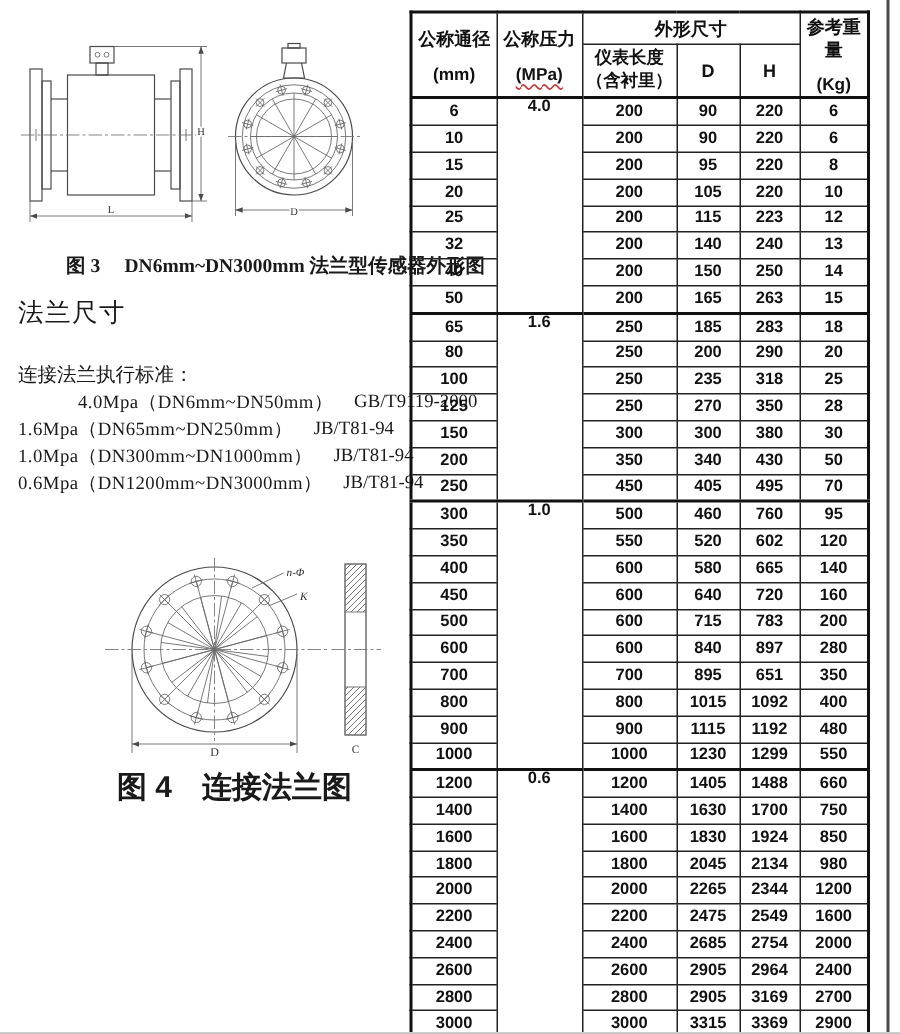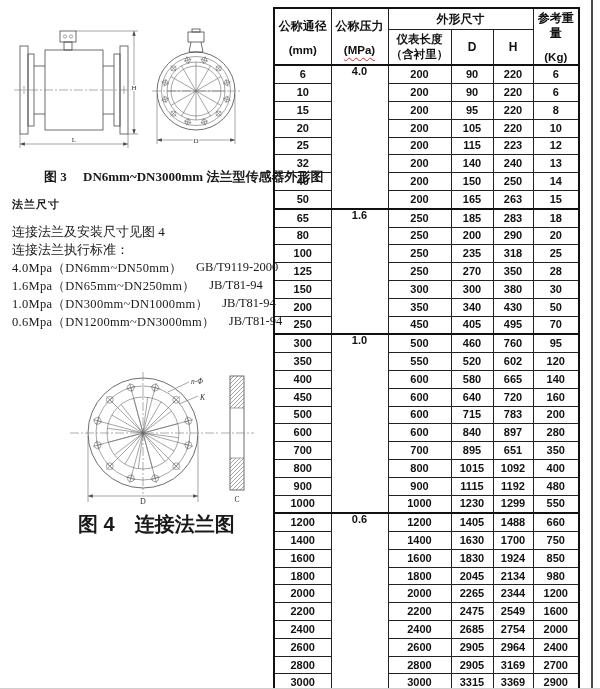--- a/index.html
+++ b/index.html
@@ -4,21 +4,21 @@
 <style>
   html,body{margin:0;padding:0;background:#888;}
   .page{position:relative;width:600px;height:689px;background:#ffffff;overflow:hidden;
         font-family:"Liberation Serif",serif;color:#1a1a1a;
         border-bottom:1px solid #cfcfcf;box-sizing:border-box;}
   
   .left-panel{position:absolute;left:0;top:0;width:272px;height:689px;}
   .fig-svg{position:absolute;}
   .fig-caption{position:absolute;font-size:13px;font-weight:bold;white-space:nowrap;}
   .sec-heading{position:absolute;left:12px;top:197px;font-family:"Liberation Sans",sans-serif;
-               font-size:11px;font-weight:bold;letter-spacing:1px;}
+               font-size:17px;font-weight:normal;letter-spacing:1px;}
   .body-line{position:absolute;left:12px;font-size:13px;white-space:nowrap;}
   .std-line{position:absolute;left:12px;font-size:12.5px;white-space:nowrap;display:flex;gap:14px;}
   .std-line .spec{letter-spacing:.3px;}
   
   .table-wrap{position:absolute;left:273px;top:7px;}
   table.dim{border-collapse:collapse;table-layout:fixed;width:305px;height:676px;
             font-family:"Liberation Sans",sans-serif;}
   table.dim th,table.dim td{border:1px solid #222;text-align:center;padding:0;
             font-weight:bold;color:#111;overflow:hidden;}
   table.dim{border:2px solid #111;}
@@ -153,24 +153,23 @@
         <line class="thin" x1="223" y1="92" x2="223" y2="142"></line>
         <line class="thin" x1="145" y1="138" x2="223" y2="138" marker-start="url(#arw1)" marker-end="url(#arw1)"></line>
         <text x="184" y="141" font-size="7" text-anchor="middle">D</text>
       </g>
     </svg>
 
     <div class="fig-caption" style="left:44px;top:168px;">图 3　 DN6mm~DN3000mm 法兰型传感器外形图</div>
 
     <div class="sec-heading">法兰尺寸</div>
 
-    <div class="body-line" style="top:223px;">连接法兰及安装尺寸见图 4</div>
     <div class="body-line" style="top:241px;">连接法兰执行标准：</div>
 
-    <div class="std-line" style="top:260px;">
+    <div class="std-line" style="top:260px;margin-left:40px;">
       <span class="spec">4.0Mpa（DN6mm~DN50mm）</span>
       <span class="std">GB/T9119-2000</span>
     </div>
     <div class="std-line" style="top:278px;">
       <span class="spec">1.6Mpa（DN65mm~DN250mm）</span>
       <span class="std">JB/T81-94</span>
     </div>
     <div class="std-line" style="top:296px;">
       <span class="spec">1.0Mpa（DN300mm~DN1000mm）</span>
       <span class="std">JB/T81-94</span>

